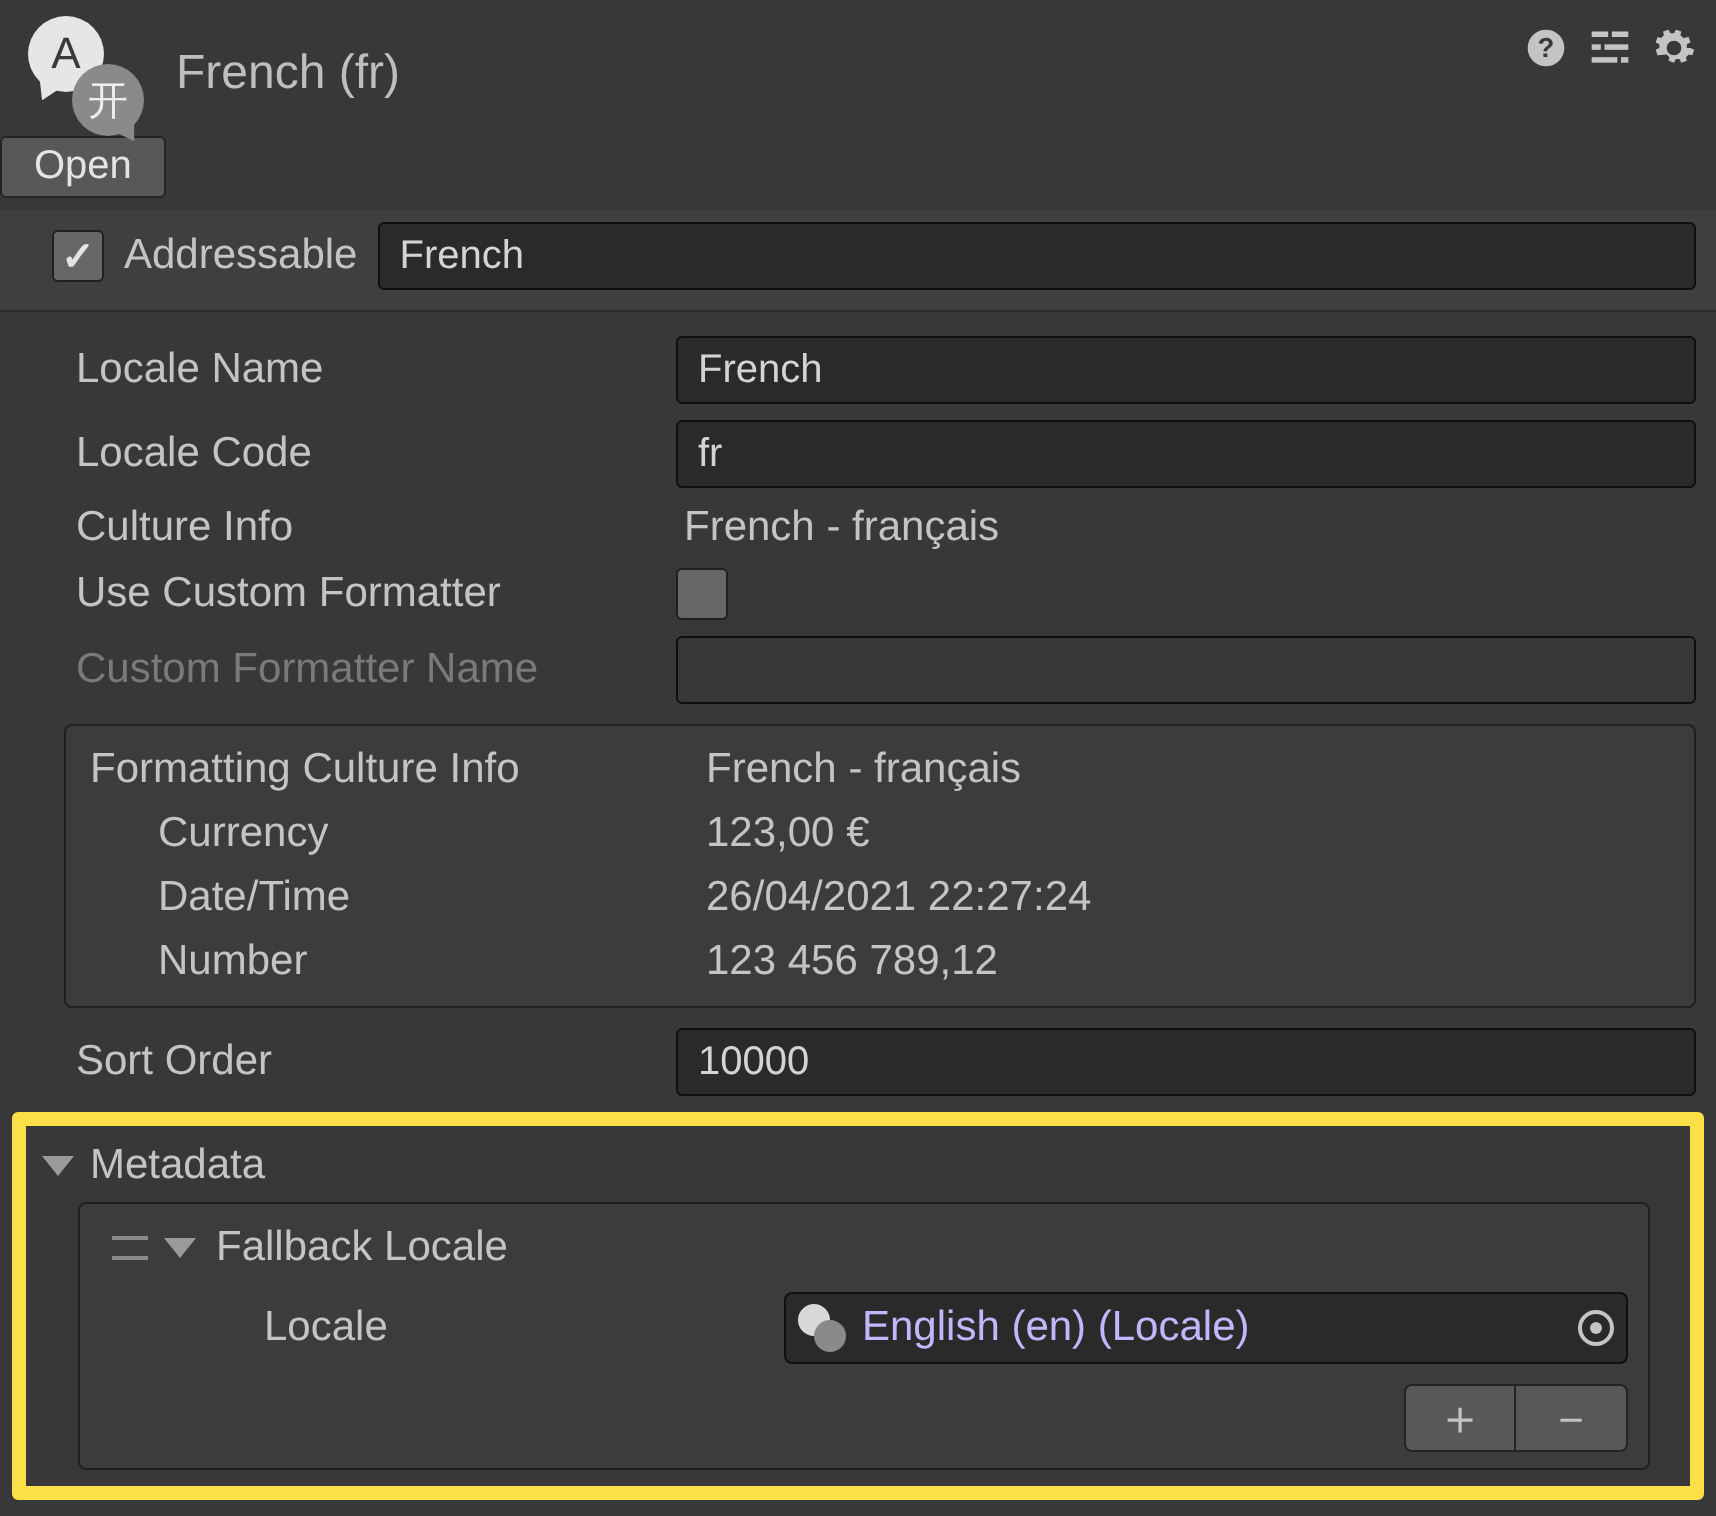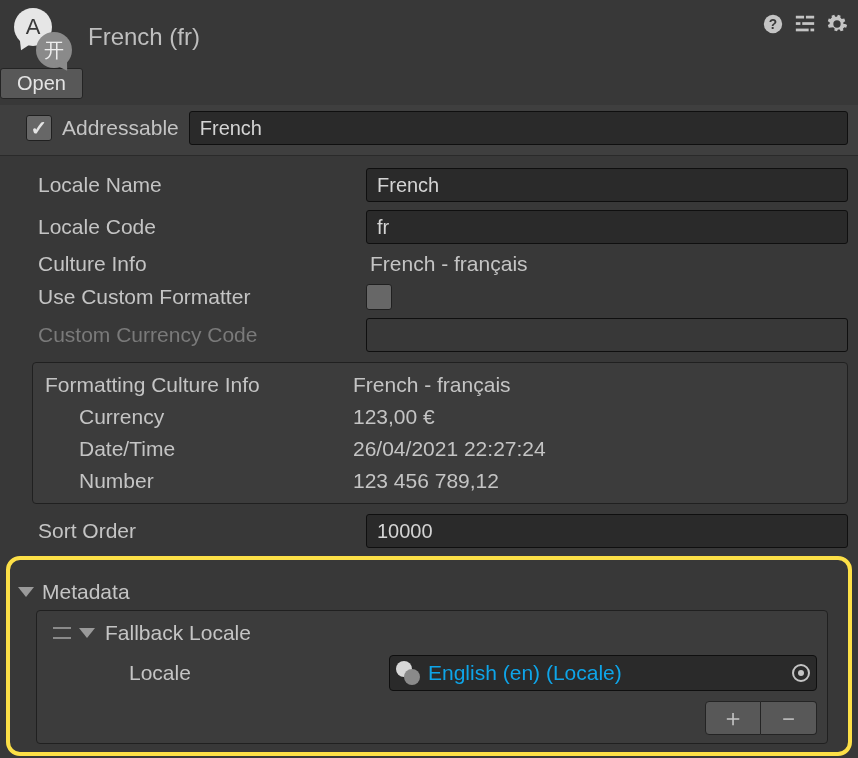--- a/index.html
+++ b/index.html
@@ -130,45 +130,45 @@
     font-size: 20px;
     padding: 4px 10px;
     height: 34px;
   }
   .textfield.disabled { background: #383838; color: #7A7A7A; }
   .body { padding: 8px 10px 0 10px; }
   .row {
     display: flex;
     align-items: center;
     padding: 4px 0 4px 28px;
-    gap: 28px;
+    gap: 0;
   }
   .row .label { width: 300px; font-size: 21px; color: #C4C4C4; }
   .row .label.dim { color: #7A7A7A; }
   .row .value { flex: 1; font-size: 21px; color: #C4C4C4; padding-left: 4px; }
   .panel {
     border: 1px solid #202020;
     border-radius: 4px;
     margin: 6px 0 6px 22px;
     padding: 6px 8px 6px 0;
     background: #3C3C3C;
   }
   .panel .prow {
     display: flex;
     align-items: center;
     padding: 4px 0 4px 12px;
   }
   .panel .prow .plabel { width: 308px; font-size: 21px; color: #C4C4C4; }
   .panel .prow .plabel.indent { padding-left: 34px; }
   .panel .prow .pvalue { flex: 1; font-size: 21px; color: #C4C4C4; }
   .meta-wrap {
-    border: 4px solid #fde047;
-    border-radius: 14px;
+    border: 7px solid #fde047;
+    border-radius: 3px;
     margin: 4px 6px 6px 6px;
-    padding: 16px 4px 8px 4px;
+    padding: 4px 4px 8px 4px;
   }
   .foldout-row {
     display: flex;
     align-items: center;
     gap: 6px;
     padding: 4px 0 6px 4px;
   }
   .tri {
     width: 0; height: 0;
     border-left: 8px solid transparent;
@@ -215,21 +215,21 @@
     width: 24px; height: 24px; position: relative;
   }
   .ref-icon .ba {
     position: absolute; left: 0; top: 0;
     width: 16px; height: 16px; background: #D8D8D8; border-radius: 50%;
   }
   .ref-icon .bb {
     position: absolute; left: 8px; top: 8px;
     width: 16px; height: 16px; background: #8A8A8A; border-radius: 50%;
   }
-  .ref-text { flex: 1; font-size: 21px; color: #0ea5e9; }
+  .ref-text { flex: 1; font-size: 21px; color: #c4b5fd; }
   .picker {
     width: 18px; height: 18px;
     border: 2px solid #C4C4C4;
     border-radius: 50%;
     display: flex; align-items: center; justify-content: center;
     cursor: pointer;
   }
   .picker::after { content: ''; width: 6px; height: 6px; background: #C4C4C4; border-radius: 50%; }
   .footer-btns {
     display: flex;
@@ -302,21 +302,21 @@
     <div class="label">Culture Info</div>
     <div class="value">French - français</div>
   </div>
 
   <div class="row">
     <div class="label">Use Custom Formatter</div>
     <div class="checkbox"></div>
   </div>
 
   <div class="row">
-    <div class="label dim">Custom Currency Code</div>
+    <div class="label dim">Custom Formatter Name</div>
     <input class="textfield disabled" disabled="" value="" style="">
   </div>
 
   <div class="panel">
     <div class="prow">
       <div class="plabel">Formatting Culture Info</div>
       <div class="pvalue">French - français</div>
     </div>
     <div class="prow">
       <div class="plabel indent">Currency</div>

